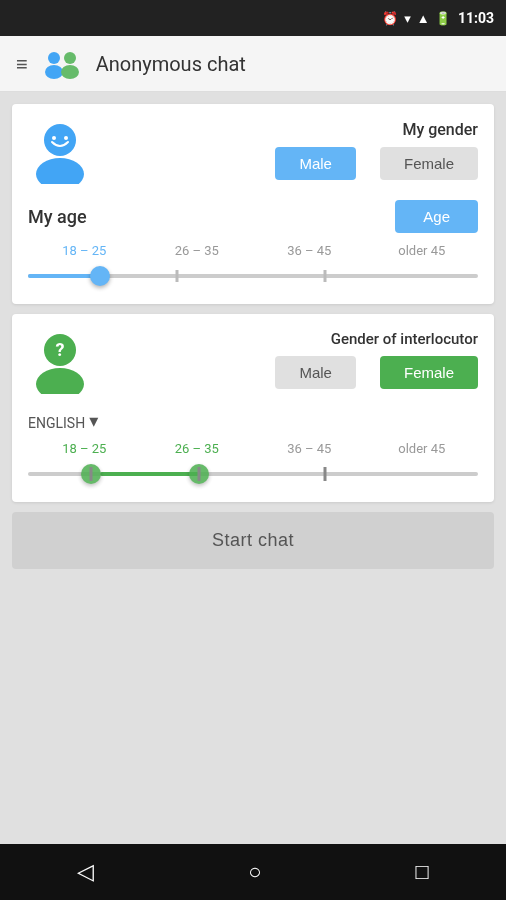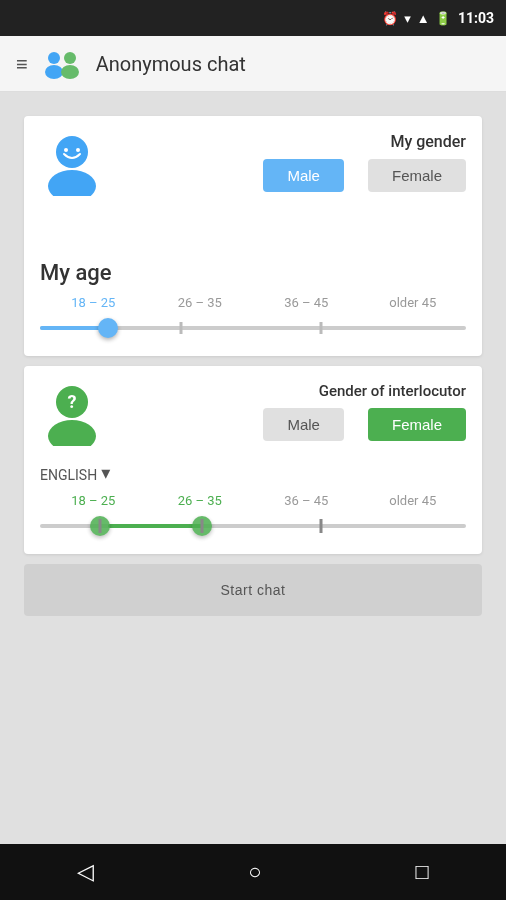--- a/index.html
+++ b/index.html
@@ -51,21 +51,21 @@
     .header-title {
       font-size: 20px;
       color: #333;
       font-weight: 400;
     }
 
     
     .main-content {
       flex: 1;
       background: #e0e0e0;
-      padding: 24px;
+      padding: 12px;
       display: flex;
       flex-direction: column;
       gap: 10px;
       overflow: hidden;
     }
 
     
     .card {
       background: white;
       border-radius: 4px;
@@ -119,24 +119,23 @@
     }
 
     
     .age-row {
       display: flex;
       align-items: center;
       justify-content: space-between;
       margin-bottom: 10px;
     }
     .age-title {
-      font-size: 22px;
+      font-size: 18px;
       font-weight: 500;
       color: #333;
-      margin-top: 48px;
     }
     .btn-age {
       padding: 8px 28px;
       background: #64b5f6;
       color: white;
       border: none;
       border-radius: 4px;
       font-size: 15px;
       cursor: pointer;
     }
@@ -290,21 +289,21 @@
       color: #555;
     }
 
     
     .start-chat-btn {
       background: #d0d0d0;
       border: none;
       border-radius: 4px;
       padding: 18px 0;
       width: 100%;
-      font-size: 14px;
+      font-size: 18px;
       color: #555;
       cursor: pointer;
       letter-spacing: 0.5px;
       font-weight: 400;
     }
 
     
     .bottom-nav {
       background: #111;
       height: 56px;
@@ -381,20 +380,21 @@
         <span class="gender-label">My gender</span>
         <div class="gender-buttons">
           <button class="btn-gender active-blue">Male</button>
           <button class="btn-gender inactive">Female</button>
         </div>
       </div>
     </div>
 
     <div class="age-row">
       <span class="age-title">My age</span>
+      <button class="btn-age">Age</button>
     </div>
 
     <div class="age-ranges">
       <span class="age-range-label active-blue">18 – 25</span>
       <span class="age-range-label">26 – 35</span>
       <span class="age-range-label">36 – 45</span>
       <span class="age-range-label">older 45</span>
     </div>
 
     <div class="slider-container">

